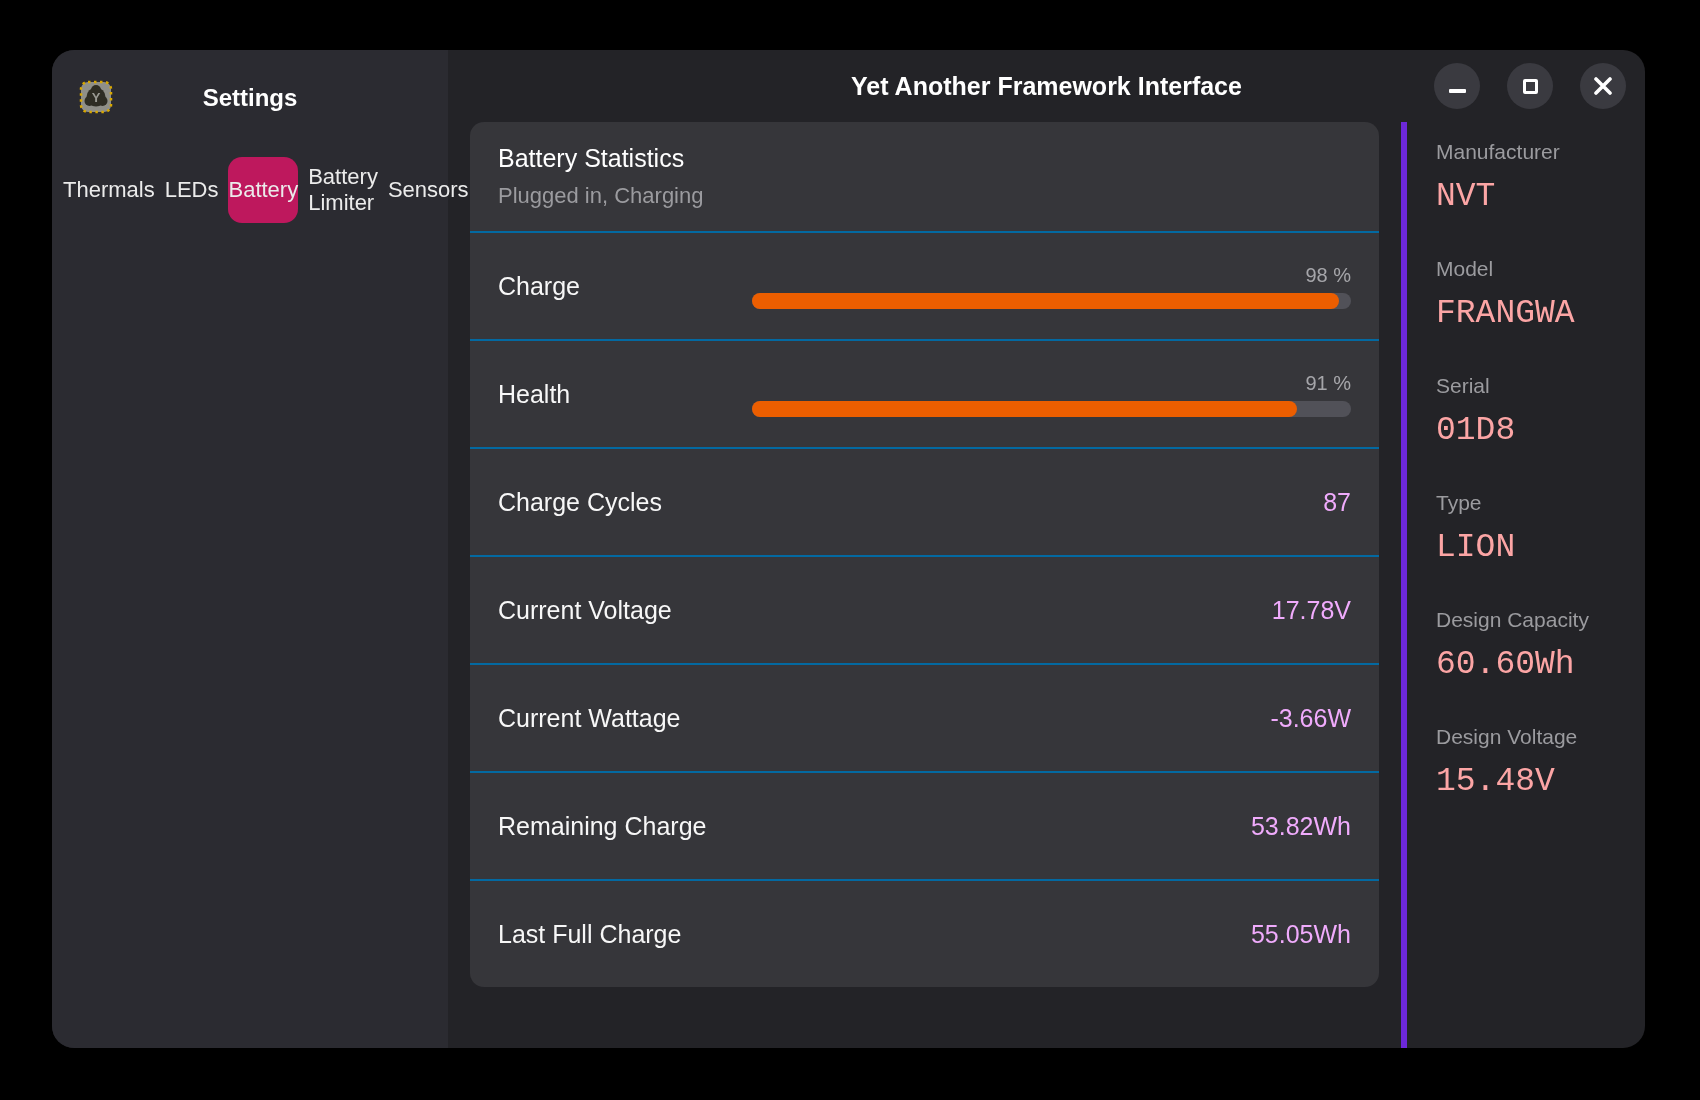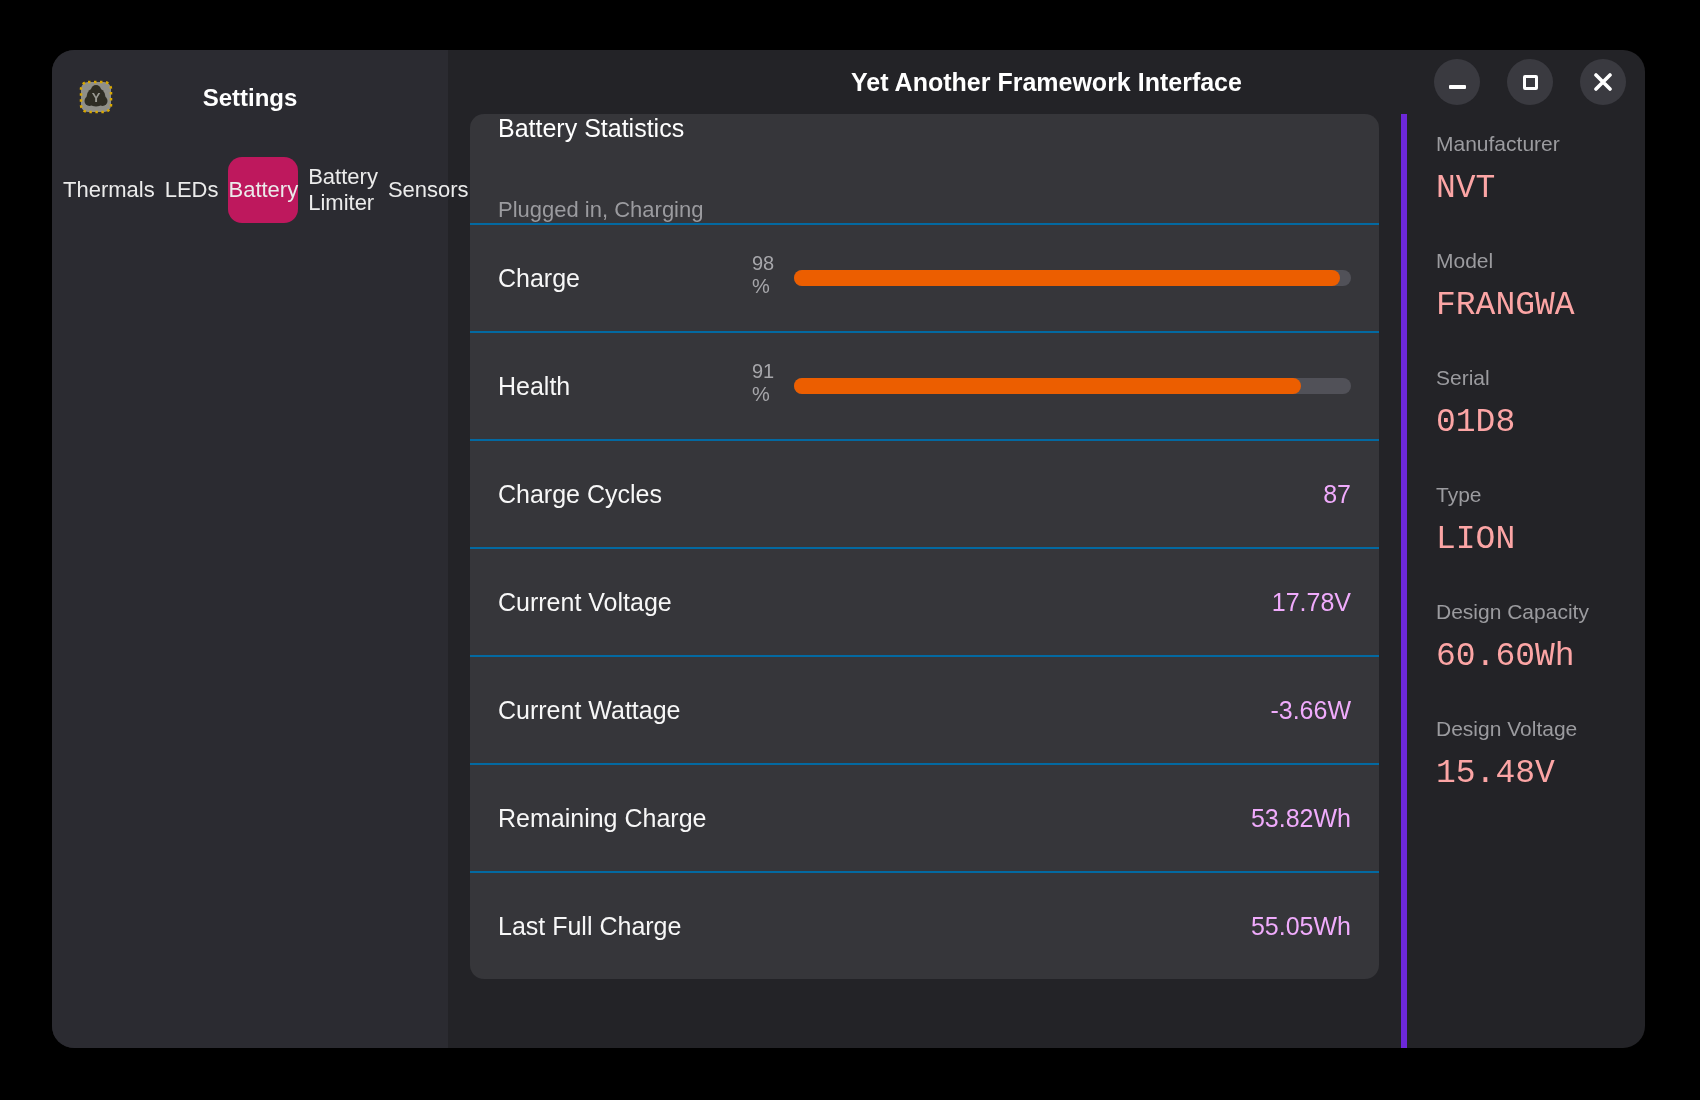--- a/index.html
+++ b/index.html
@@ -14,44 +14,44 @@
   .sidebar-header { height: 96px; position: relative; display: flex; align-items: center; justify-content: center; }
   .app-icon { position: absolute; left: 26px; top: 29px; width: 36px; height: 36px; }
   .sidebar-title { color: #ffffff; font-size: 24px; font-weight: bold; }
   .nav { display: flex; flex-direction: row; gap: 10px; padding: 11px 10px 0 11px; align-items: center; }
   .nav-item { height: 66px; border-radius: 14px; display: flex; align-items: center; justify-content: center;
     color: #ebebeb; font-size: 22px; cursor: pointer; }
   .nav-item.selected { background: #be185d; }
 
   
   .right-section { flex: 1; display: flex; flex-direction: column; }
-  .titlebar { height: 64px; flex: none; position: relative; display: flex; align-items: center; }
+  .titlebar { height: 72px; flex: none; position: relative; display: flex; align-items: center; }
   .window-title { position: absolute; left: 0; right: 0; text-align: center;
     color: #ffffff; font-size: 25px; font-weight: bold; }
   .controls { position: absolute; right: 19px; top: 0; bottom: 0; display: flex; align-items: center; gap: 27px; }
   .wc-btn { width: 46px; height: 46px; border-radius: 50%; background: #3a3a40; border: none;
     display: flex; align-items: center; justify-content: center; cursor: pointer; position: relative; }
   .ic-min { width: 17px; height: 4px; background: #fff; border-radius: 1px; margin-top: 10px; }
   .ic-max { width: 15px; height: 15px; border: 3px solid #fff; border-radius: 2px; }
   .ic-close { width: 18px; height: 18px; }
 
   .content-row { flex: 1; display: flex; }
   .main-content { flex: 1; padding: 0 22px; }
 
   
   .card { background: #36363a; border-radius: 14px; overflow: hidden; }
   .row { height: 108px; border-top: 2px solid #0369a1; display: flex; align-items: center; padding: 0 28px; }
-  .row.header { height: 109px; border-top: none; flex-direction: column; align-items: flex-start; justify-content: space-between; gap: 10px; }
+  .row.header { height: 109px; border-top: none; flex-direction: column; align-items: flex-start; justify-content: center; gap: 10px; }
   .card-title { color: #ffffff; font-size: 25px; }
   .card-subtitle { color: #9b9b9f; font-size: 22px; }
   .row-label { color: #f7f7f7; font-size: 25px; flex: none; }
   .row-value { color: #f0abfc; font-size: 25px; margin-left: auto; }
 
   .progress-row .row-label { width: 254px; }
-  .bar-area { flex: 1; display: flex; flex-direction: row; align-items: center; }
+  .bar-area { flex: 1; display: flex; flex-direction: column; align-items: flex-end; }
   .pct-label { color: #a6a6aa; font-size: 20px; margin-bottom: 6px; }
   .track { position: relative; width: 100%; height: 16px; border-radius: 8px; background: #515158; }
   .fill { position: absolute; left: 0; top: 0; bottom: 0; border-radius: 8px; background: #ec5e00; }
 
   
   .info-panel { width: 244px; flex: none; border-left: 6px solid #6d28d9; padding: 18px 10px 0 29px; }
   .info-entry { margin-bottom: 42px; }
   .info-label { color: #9b9b9f; font-size: 21px; margin-bottom: 14px; }
   .info-value { color: #fca5a5; font-size: 33px; font-family: Liberation Mono, monospace; }
 </style>

